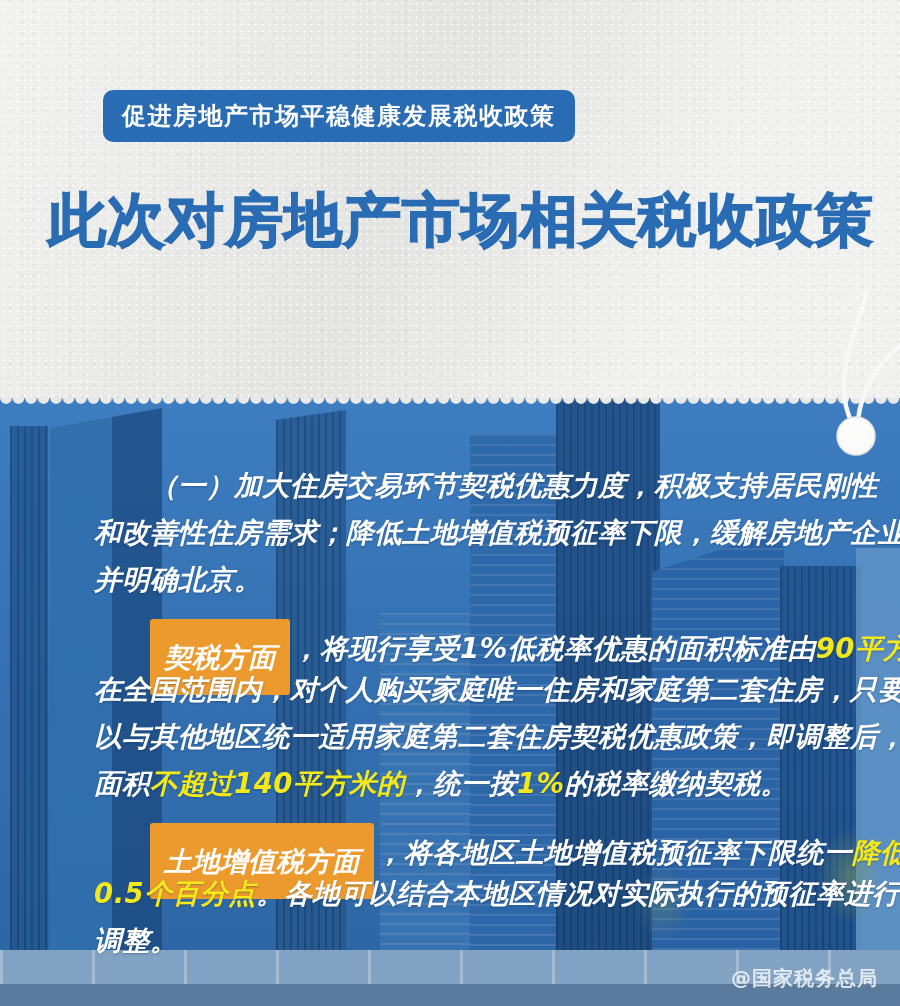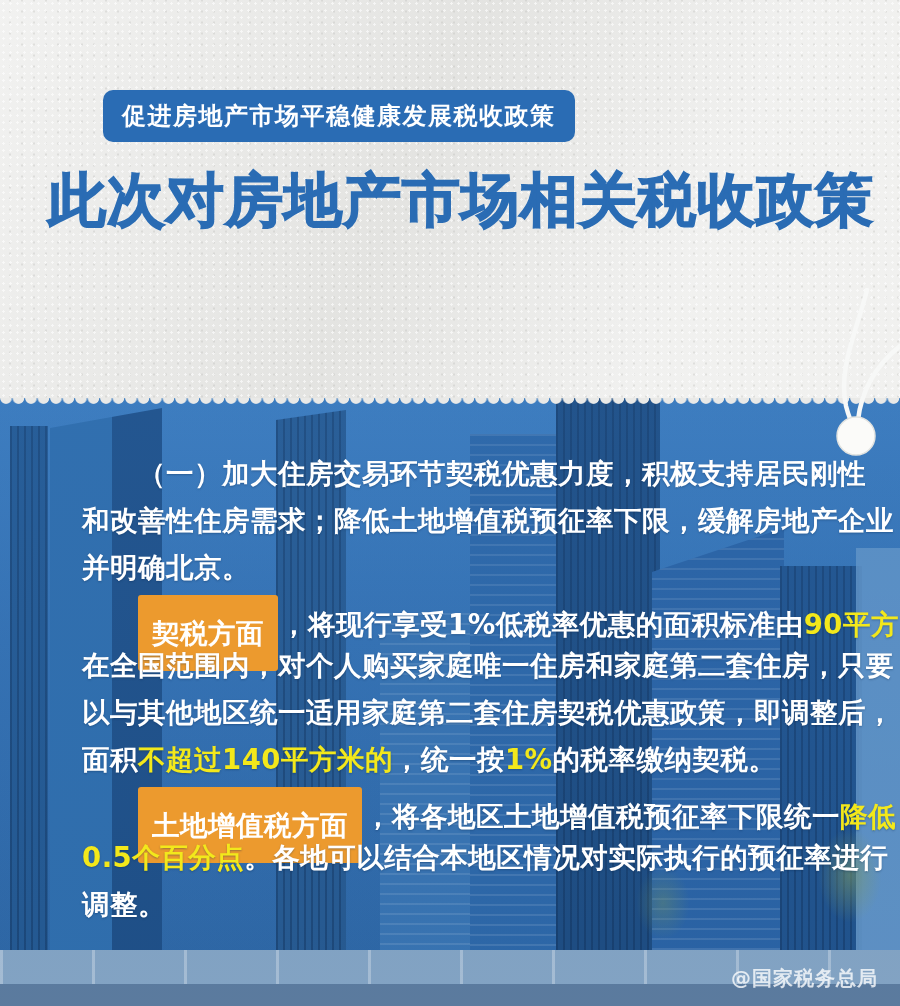--- a/index.html
+++ b/index.html
@@ -19,21 +19,21 @@
     background-size:7px 7px, 12px 11px, 100% 100%;
     background-position:0 0, 4px 6px, 0 0;
   }
   .header-tag{
     position:absolute;left:63px;top:90px;
     background:var(--accent-blue,#2a6cb4);
     color:#fff;font-size:24px;font-weight:700;letter-spacing:1.5px;
     padding:10px 19px;border-radius:10px;white-space:nowrap;margin-left:40px;
   }
   .title{
-    position:absolute;left:48px;top:156px;
+    position:absolute;left:48px;top:176px;
     color:var(--accent-blue,#2a6cb4);
     font-size:58px;font-weight:900;letter-spacing:1px;line-height:88px;
     -webkit-text-stroke:1.5px var(--accent-blue,#2a6cb4);
     white-space:nowrap;
   }
   
   .panel{
     position:absolute;left:0;top:398px;width:900px;height:608px;overflow:hidden;
     background:linear-gradient(180deg,#4183c6 0%,#3674b6 40%,#2d66a4 100%);
   }
@@ -61,21 +61,21 @@
   .road{left:0;right:0;bottom:0;height:22px;background:#627f9f;}
   .overlay{position:absolute;inset:0;z-index:2;background:linear-gradient(180deg, rgba(52,110,176,.28), rgba(40,90,150,.12));}
   
   .content{
     position:absolute;left:78px;top:48px;width:788px;z-index:3;
     color:var(--text-white,#fff);font-size:27.5px;font-weight:700;letter-spacing:.5px;
   }
   .line{height:47px;line-height:47px;white-space:nowrap;
         text-shadow:0 1px 2px rgba(10,40,80,.35);}
   .indent{padding-left:56px;}
-  .para{margin:4px;}
+  .para{margin:16px;font-style:italic;}
   .para + .para{margin-top:4px;}
   .hl-y{color:var(--highlight-yellow,#f3e81b);}
   .hl-badge{
     display:inline-block;height:44px;line-height:44px;padding:16px 14px;
     background:var(--highlight-orange,#ec9a2e);color:#fff;border-radius:3px;
     vertical-align:-9px;margin-right:2px;text-shadow:none;
   }
   .watermark{
     position:absolute;right:22px;bottom:14px;z-index:5;
     color:rgba(255,255,255,.78);font-size:20px;font-weight:700;letter-spacing:1px;

